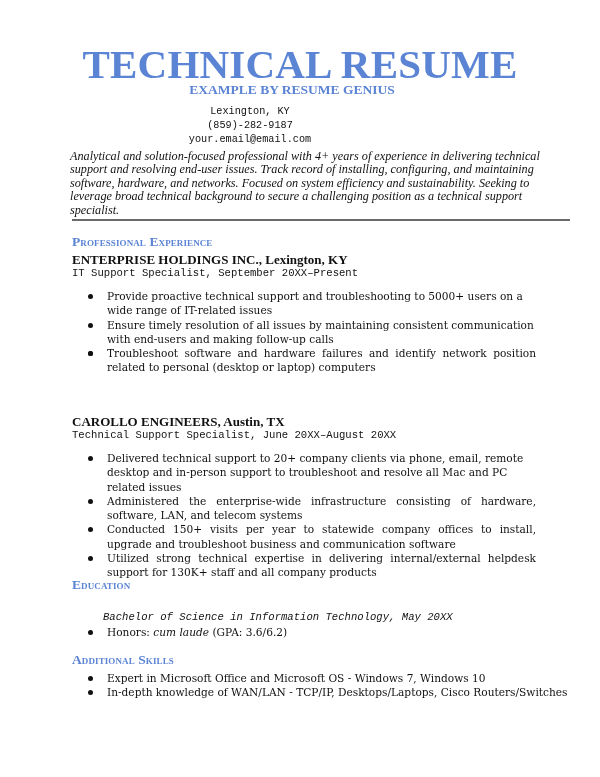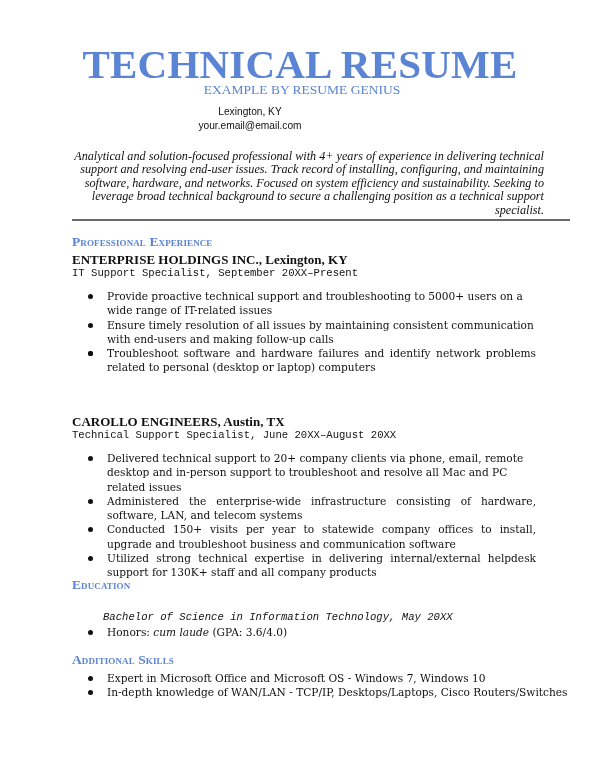--- a/index.html
+++ b/index.html
@@ -5,30 +5,30 @@
     html, body { margin: 0; padding: 0; background: #ffffff; }
     body { width: 600px; height: 777px; position: relative; overflow: hidden; font-family: "DejaVu Serif", "Liberation Serif", serif; color: #111; }
     .page { position: absolute; left: 0; top: 0; width: 600px; height: 777px; }
     .title {
       position: absolute; left: 0; width: 600px; top: 41px; text-align: center;
       font-family: "Liberation Serif", serif; font-weight: bold; font-size: 41px; letter-spacing: 0.2px;
       color: #5b84d4; line-height: 46px;
     }
     .subtitle {
       position: absolute; left: 0; width: 584px; top: 82px; text-align: center;
-      font-family: "Liberation Serif", serif; font-weight: normal; font-size: 13.5px;
-      color: #5b84d4; line-height: 16px; padding-left: 10px;
+      font-family: "Liberation Serif", serif; font-weight: bold; font-size: 13.5px;
+      color: #5b84d4; line-height: 16px;
     }
     .contact {
       position: absolute; left: 0; width: 500px; top: 105px; text-align: center;
-      font-family: Liberation Sans, sans-serif; font-size: 10.2px; line-height: 14px; color: #111;
+      font-family: Liberation Mono, monospace; font-size: 10.2px; line-height: 14px; color: #111;
     }
     .contact div { white-space: nowrap; }
     .summary {
-      position: absolute; left: 70px; width: 474px; top: 150px; text-align: right;
+      position: absolute; left: 70px; width: 474px; top: 150px; text-align: left;
       font-family: "Liberation Serif", serif; font-style: italic; font-size: 12.2px; line-height: 13.4px; color: #111;
     }
     .divider {
       position: absolute; left: 72px; width: 498px; top: 219px; height: 2px;
       background: #6a6a6a;
     }
     .section-head {
       position: absolute; left: 72px;
       font-family: "Liberation Serif", serif; font-weight: bold; color: #5b84d4;
       font-size: 13.5px; font-variant: small-caps; letter-spacing: 0.1px; line-height: 16px;
@@ -58,53 +58,54 @@
 </head>
 <body>
 
 <div class="page">
 
   <div class="title">TECHNICAL RESUME</div>
   <div class="subtitle">EXAMPLE BY RESUME GENIUS</div>
 
   <div class="contact">
     <div>Lexington, KY</div>
+    <div>(859)-282-9187</div>
     <div>your.email@email.com</div>
   </div>
 
   <div class="summary">Analytical and solution-focused professional with 4+ years of experience in delivering technical support and resolving end-user issues. Track record of installing, configuring, and maintaining software, hardware, and networks. Focused on system efficiency and sustainability. Seeking to leverage broad technical background to secure a challenging position as a technical support specialist.</div>
 
   <div class="divider"></div>
 
   <div class="section-head" style="top:234px;">Professional Experience</div>
 
   <div class="employer" style="top:252px;">ENTERPRISE HOLDINGS INC., Lexington, KY</div>
   <div class="role" style="top:266px;">IT Support Specialist, September 20XX–Present</div>
 
   <ul class="bullets" style="top:289px;">
     <li><span class="dot"></span><span>Provide proactive technical support and troubleshooting to 5000+ users on a wide range of IT-related issues</span></li>
     <li><span class="dot"></span><span>Ensure timely resolution of all issues by maintaining consistent communication with end-users and making follow-up calls</span></li>
     <li><span class="dot"></span></li>
-    <li class="justify"><span class="dot"></span><span>Troubleshoot software and hardware failures and identify network problems related to personal (desktop or laptop) computers</span></li>
+    <li class="justify"><span class="dot"></span><span>Troubleshoot software and hardware failures and identify network position related to personal (desktop or laptop) computers</span></li>
   </ul>
 
   <div class="employer" style="top:414px;text-align:center;">CAROLLO ENGINEERS, Austin, TX</div>
   <div class="role" style="top:428px;">Technical Support Specialist, June 20XX–August 20XX</div>
 
   <ul class="bullets" style="top:451px;">
     <li><span class="dot"></span><span>Delivered technical support to 20+ company clients via phone, email, remote desktop and in-person support to troubleshoot and resolve all Mac and PC related issues</span></li>
     <li class="justify"><span class="dot"></span><span>Administered the enterprise-wide infrastructure consisting of hardware, software, LAN, and telecom systems</span></li>
     <li class="justify"><span class="dot"></span><span>Conducted 150+ visits per year to statewide company offices to install, upgrade and troubleshoot business and communication software</span></li>
     <li class="justify"><span class="dot"></span><span>Utilized strong technical expertise in delivering internal/external helpdesk support for 130K+ staff and all company products</span></li>
   </ul>
 
   <div class="section-head" style="top:577px;">Education</div>
   <div class="role italic" style="top:610px;margin-left:31px;">Bachelor of Science in Information Technology, May 20XX</div>
   <ul class="bullets" style="top:625px;">
-    <li class="nowrap"><span class="dot"></span><span>Honors: </span><em>cum laude</em><span> (GPA: 3.6/4.0)</span></li>
+    <li class="nowrap"><span class="dot"></span><span>Honors: </span><em>cum laude</em><span> (GPA: 3.6/6.2)</span></li>
   </ul>
 
   <div class="section-head" style="top:652px;">Additional Skills</div>
   <ul class="bullets" style="top:671px; width:480px;">
     <li class="nowrap"><span class="dot"></span><span>Expert in Microsoft Office and Microsoft OS - Windows 7, Windows 10</span></li>
     <li class="nowrap"><span class="dot"></span><span>In-depth knowledge of WAN/LAN - TCP/IP, Desktops/Laptops, Cisco Routers/Switches</span></li>
   </ul>
 
 </div>
 

